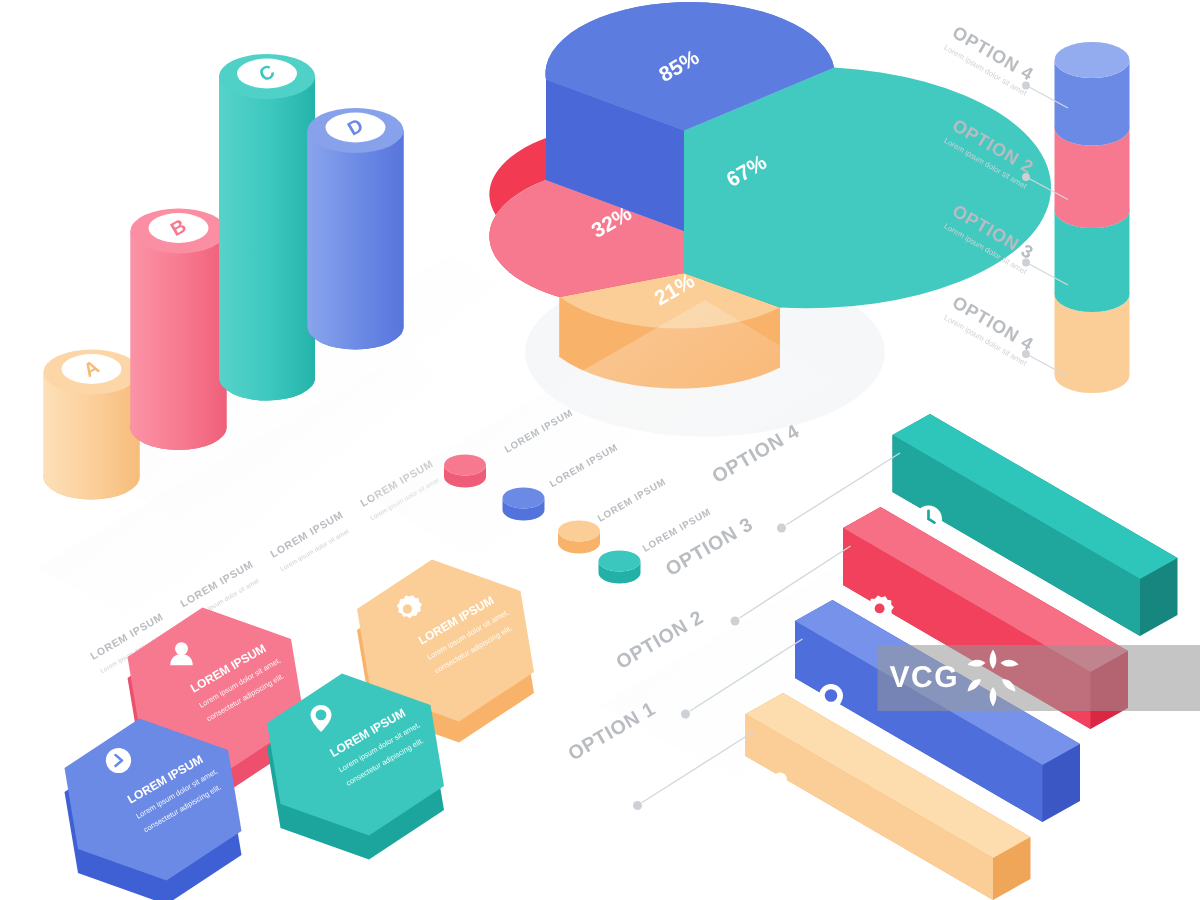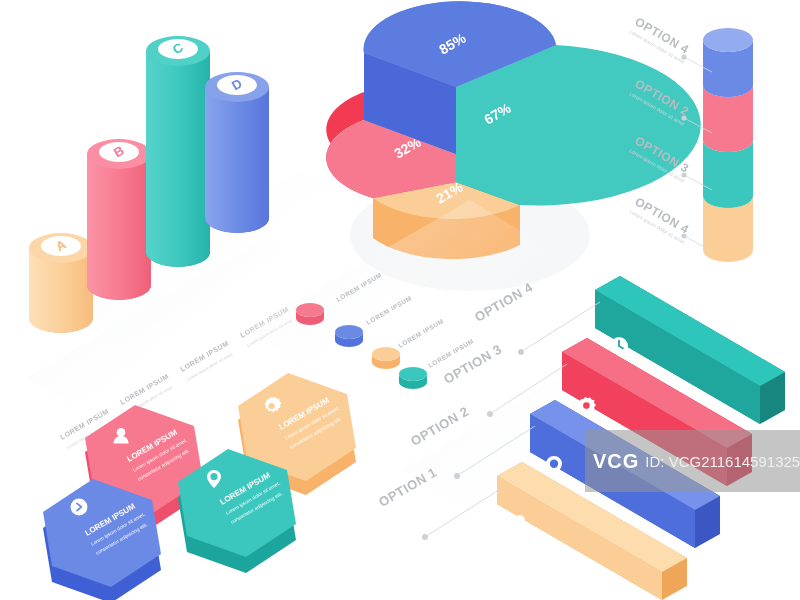--- a/index.html
+++ b/index.html
@@ -22,21 +22,21 @@
     font-family:"Liberation Sans", sans-serif;
     fill:#cfd2d6;
     font-weight:400;
   }
   .white-txt{fill:#ffffff;font-family:"Liberation Sans", sans-serif;font-weight:700;}
   .white-sub{fill:#ffffff;font-family:"Liberation Sans", sans-serif;font-weight:400;opacity:.92;}
   .pct{fill:#ffffff;font-weight:700;font-family:"Liberation Sans", sans-serif;}
   .badge-txt{font-weight:700;font-family:"Liberation Sans", sans-serif;}
   
   #wm{
-    position:absolute;left:585px;top:430px;width:215px;height:62px;
+    position:absolute;left:585px;top:430px;width:215px;height:44px;
     background:rgba(150,150,150,.55);
     display:flex;align-items:center;
   }
   #wm .vcg-word{
     color:#fff;font-weight:700;font-size:20px;letter-spacing:1px;
     font-family:"Liberation Sans", sans-serif;margin-left:8px;
   }
   #wm .vcg-id{
     color:#efefef;font-size:15px;font-family:"Liberation Sans", sans-serif;
     margin-left:6px;white-space:nowrap;
@@ -374,16 +374,15 @@
     <svg width="46" height="46" viewBox="0 0 46 46">
       <g fill="#ffffff">
         <path d="M23 4 C26 9 26 13 23 17 C20 13 20 9 23 4 Z"></path>
         <path d="M40 14 C35 16 31 16 28 13 C32 10 36 10 40 14 Z"></path>
         <path d="M38 32 C33 31 30 28 29 24 C33 23 37 26 38 32 Z"></path>
         <path d="M23 42 C20 37 20 33 23 29 C26 33 26 37 23 42 Z"></path>
         <path d="M6 32 C7 26 11 23 15 24 C14 28 11 31 6 32 Z"></path>
         <path d="M6 14 C10 10 14 10 18 13 C15 16 11 16 6 14 Z"></path>
       </g>
     </svg>
-    <span class="vcg-id">ID: VCG211614591325</span>
   </div>
 
 </div>
 
 </body></html>

